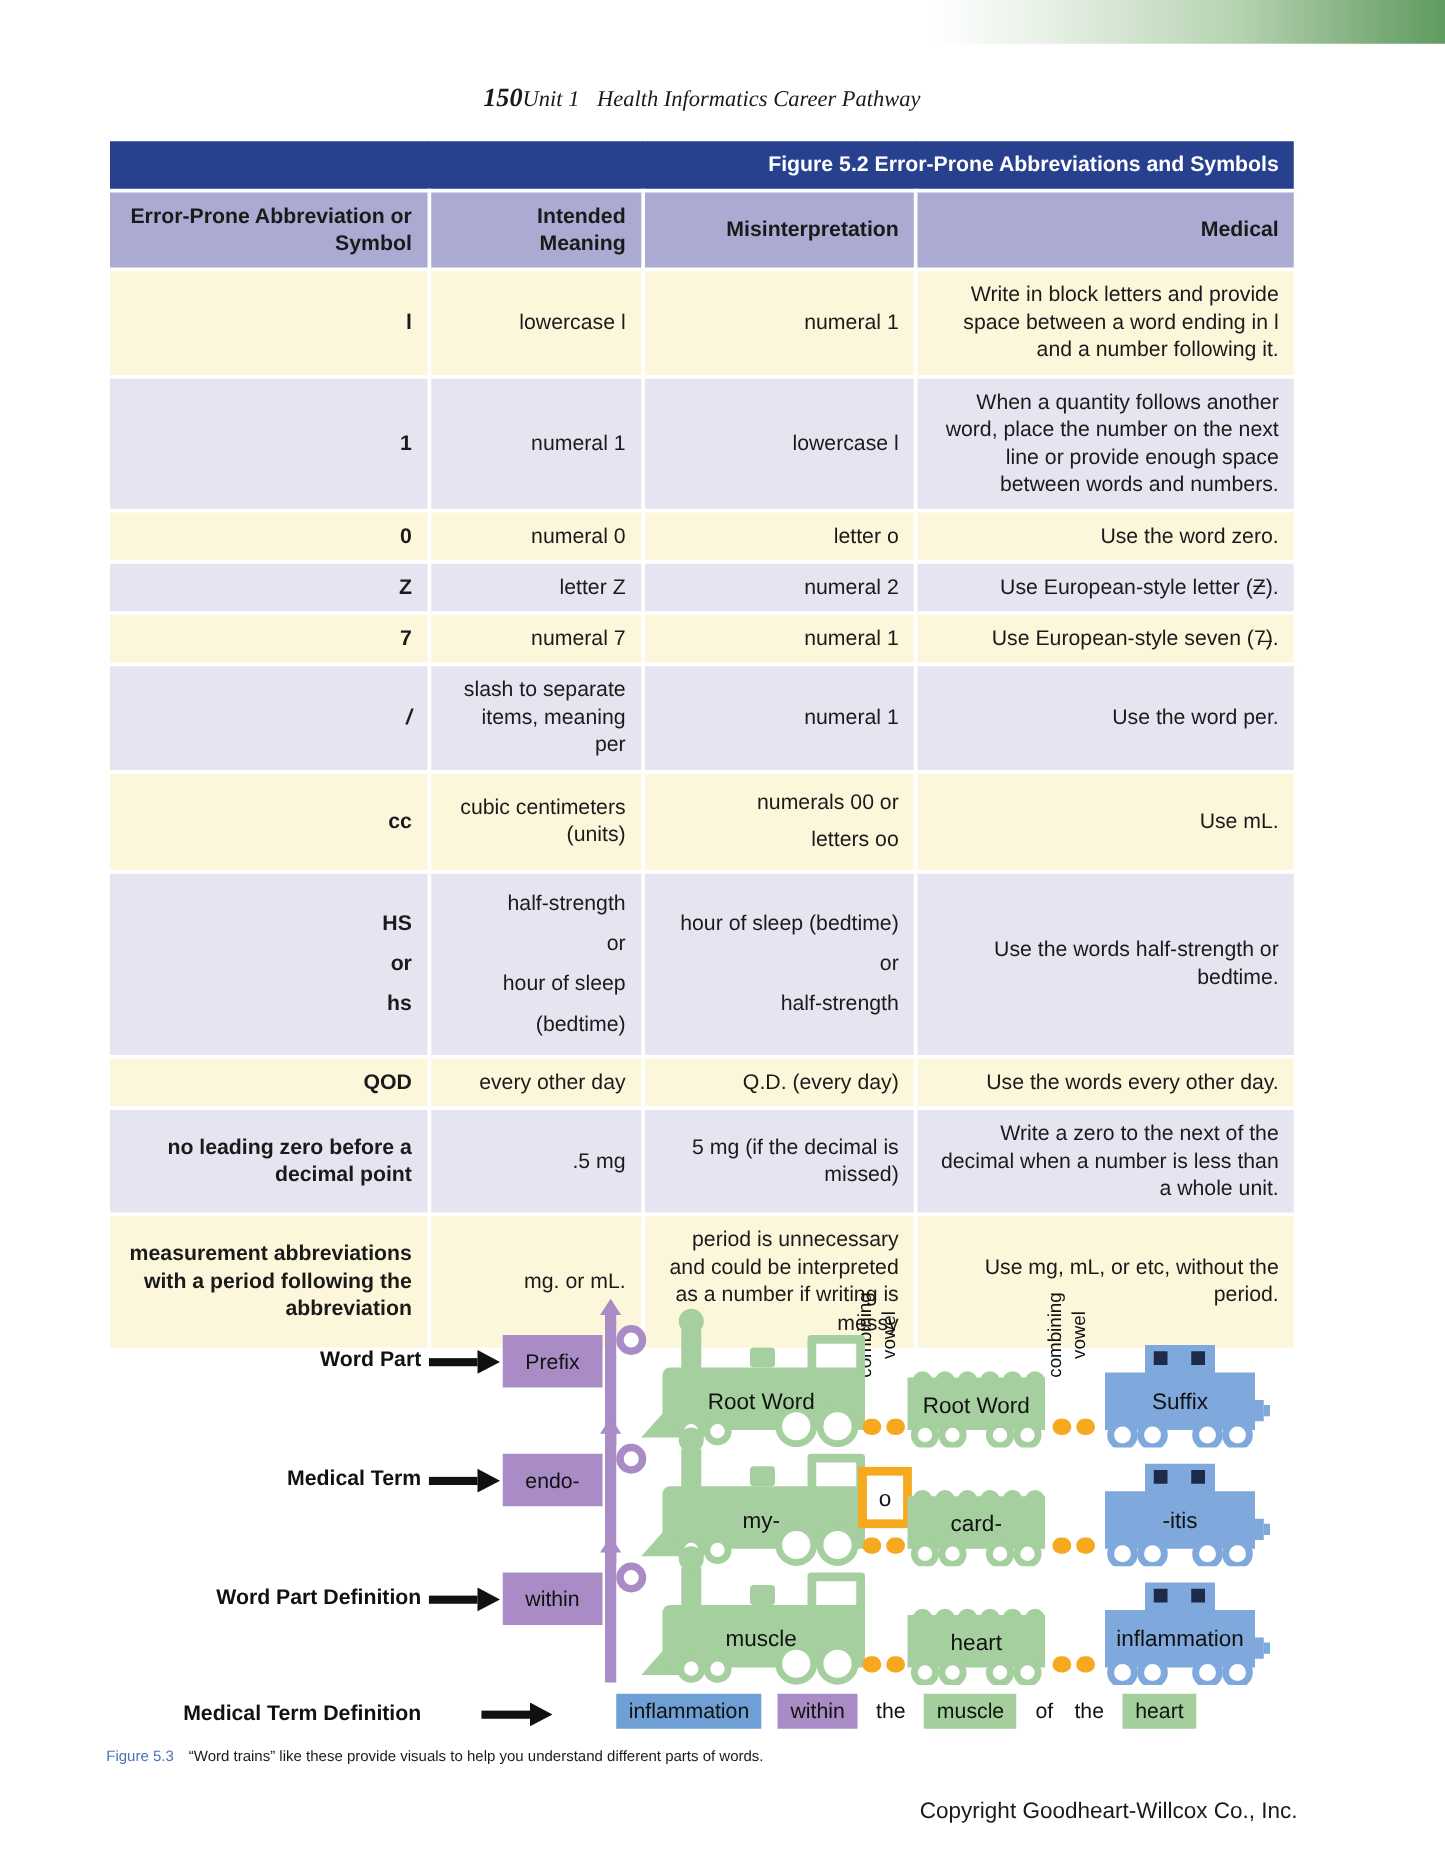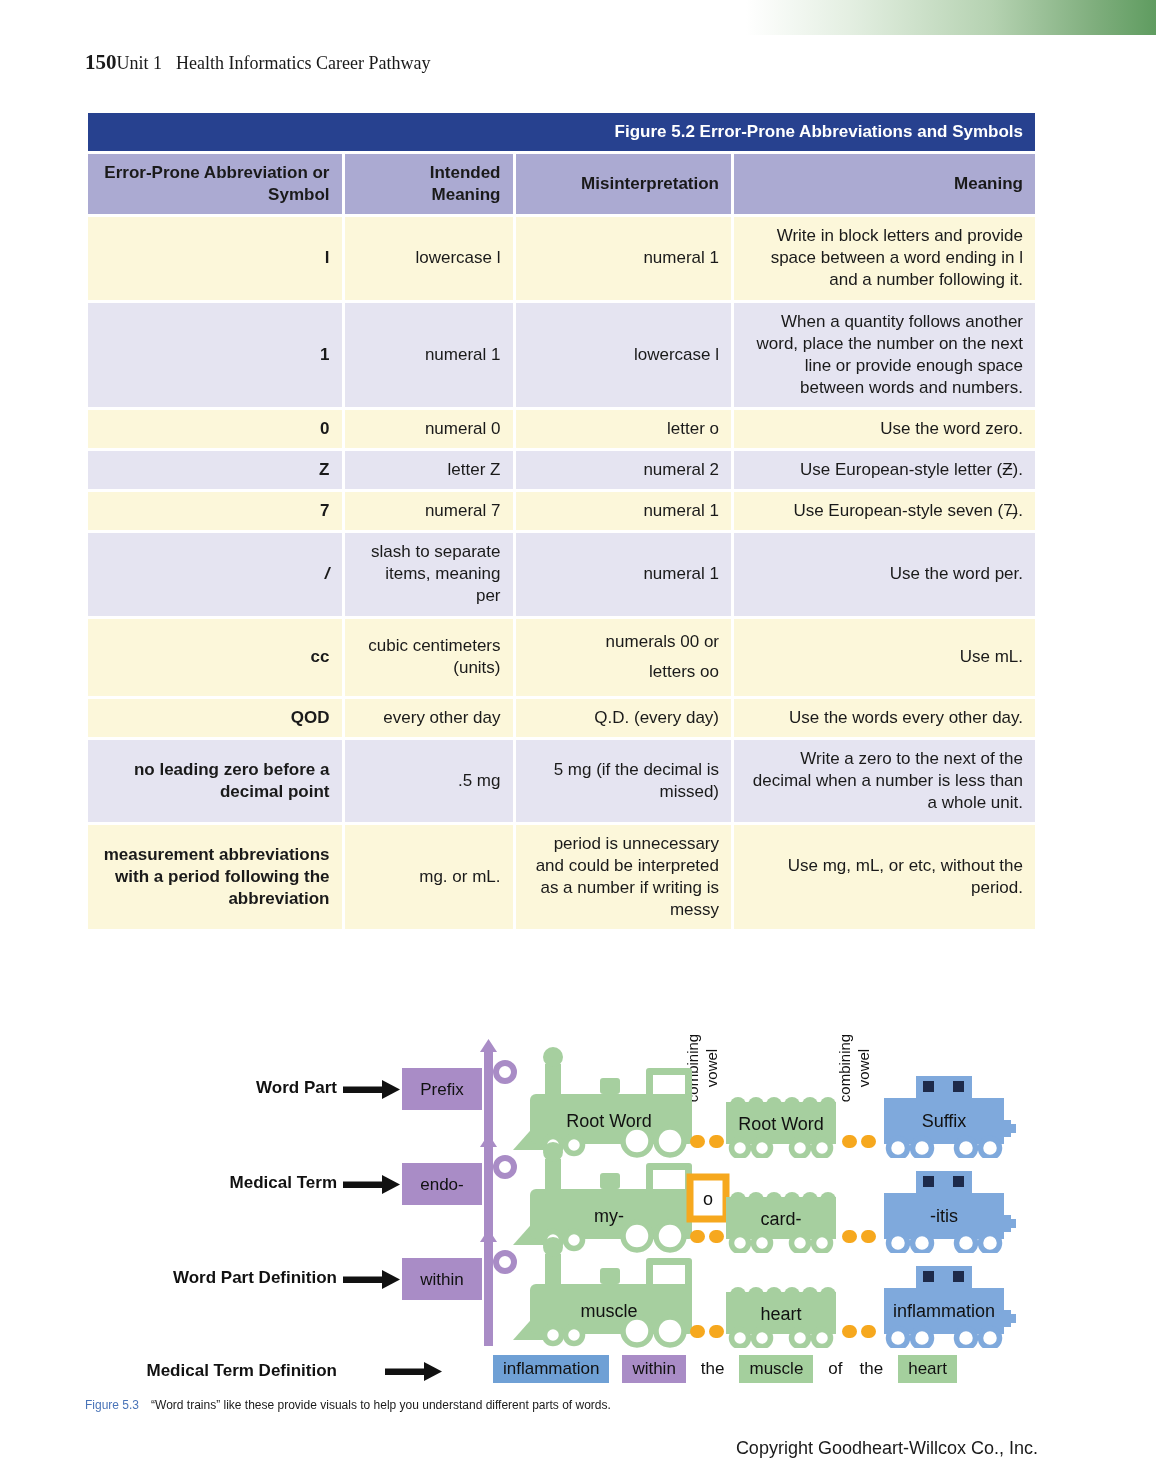--- a/index.html
+++ b/index.html
@@ -2,23 +2,23 @@
 <html><head>
 <meta charset="utf-8">
 <style>
   html,body{margin:0;padding:0;background:#fff;}
   .page{position:relative;width:1156px;height:1479px;background:#fff;overflow:hidden;
         font-family:"Liberation Sans",sans-serif;color:#1a1a1a;}
   
   .banner{position:absolute;top:0;right:0;width:410px;height:35px;
           background:linear-gradient(90deg,#ffffff 0%,#e4efe2 25%,#b5d2b1 60%,#7fae7d 85%,#5f9c60 100%);}
   
-  .runhead{position:absolute;top:50px;left:85px;width:953px;display:flex;
-           justify-content:flex-start;align-items:baseline;
-           font-family:"Liberation Serif",serif;}
+  .runhead{position:absolute;top:66px;left:85px;width:953px;display:flex;
+           justify-content:center;align-items:baseline;
+           font-family:"Liberation Serif",serif;font-style:italic;}
   .pagenum{font-weight:bold;font-size:21px;}
   .rh-right{font-size:18px;}
   .rh-right .unit{margin-right:14px;}
   
   table.figtable{position:absolute;top:110px;left:85px;width:953px;border-collapse:collapse;
                  border:1px solid #c6c6c6;}
   table.figtable td,table.figtable th{border:3px solid #ffffff;vertical-align:middle;
                  padding:8px 12px;font-size:17px;line-height:1.3;text-align:right;}
   td.ttl{background:#27418f;color:#fff;font-weight:bold;font-size:20px;text-align:center;padding:7px;}
   th.hdr{background:#abaad2;font-weight:bold;font-size:17.5px;}
@@ -82,21 +82,21 @@
         <col style="width:32%">
       </colgroup>
     <tbody>
       <tr>
         <td class="ttl" colspan="4">Figure 5.2 Error-Prone Abbreviations and Symbols</td>
       </tr>
       <tr>
         <th class="hdr">Error-Prone Abbreviation or Symbol</th>
         <th class="hdr">Intended Meaning</th>
         <th class="hdr">Misinterpretation</th>
-        <th class="hdr">Meaning</th>
+        <th class="hdr">Medical</th>
       </tr>
       <tr class="cream">
         <td class="abbr">l</td>
         <td class="pre">lowercase l</td>
         <td class="pre">numeral 1</td>
         <td class="pre">Write in block letters and provide space between a word ending in l and a number following it.</td>
       </tr>
       <tr class="lav">
         <td class="abbr">1</td>
         <td class="pre">numeral 1</td>
@@ -126,20 +126,32 @@
         <td class="pre">slash to separate items, meaning per</td>
         <td class="pre">numeral 1</td>
         <td class="pre">Use the word per.</td>
       </tr>
       <tr class="cream">
         <td class="abbr">cc</td>
         <td class="pre">cubic centimeters (units)</td>
         <td class="pre" style="line-height:1.8">numerals 00 or
 letters oo</td>
         <td class="pre">Use mL.</td>
+      </tr>
+      <tr class="lav tall">
+        <td class="abbr">HS
+or
+hs</td>
+        <td class="pre">half-strength
+or
+hour of sleep (bedtime)</td>
+        <td class="pre">hour of sleep (bedtime)
+or
+half-strength</td>
+        <td class="pre" style="line-height:1.3">Use the words half-strength or bedtime.</td>
       </tr>
       <tr class="cream">
         <td class="abbr">QOD</td>
         <td class="pre">every other day</td>
         <td class="pre">Q.D. (every day)</td>
         <td class="pre">Use the words every other day.</td>
       </tr>
       <tr class="lav">
         <td class="abbr">no leading zero before a decimal point</td>
         <td class="pre">.5 mg</td>

